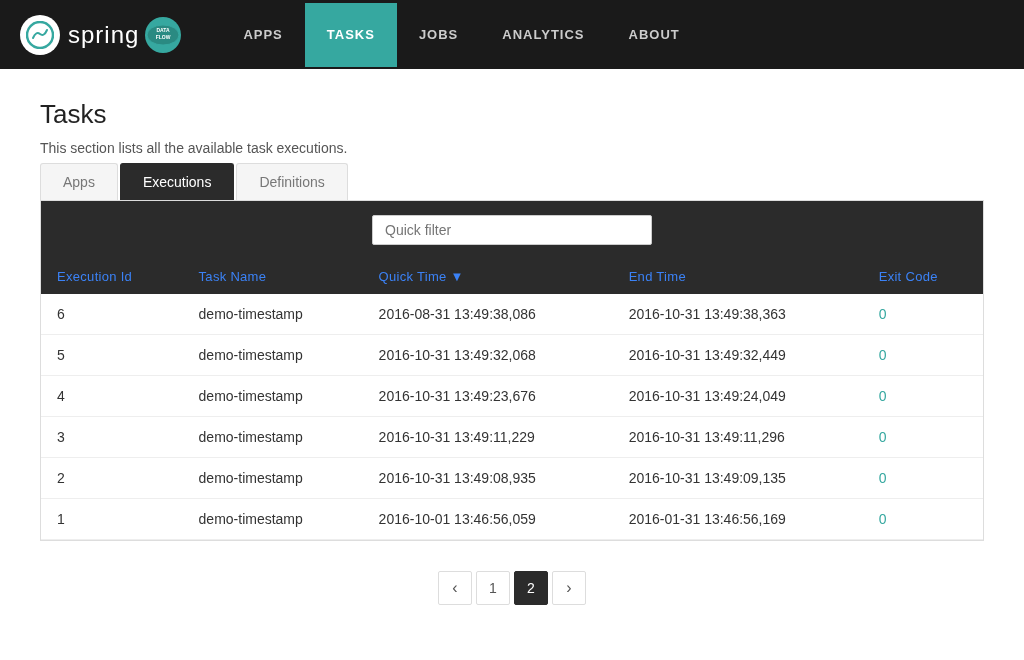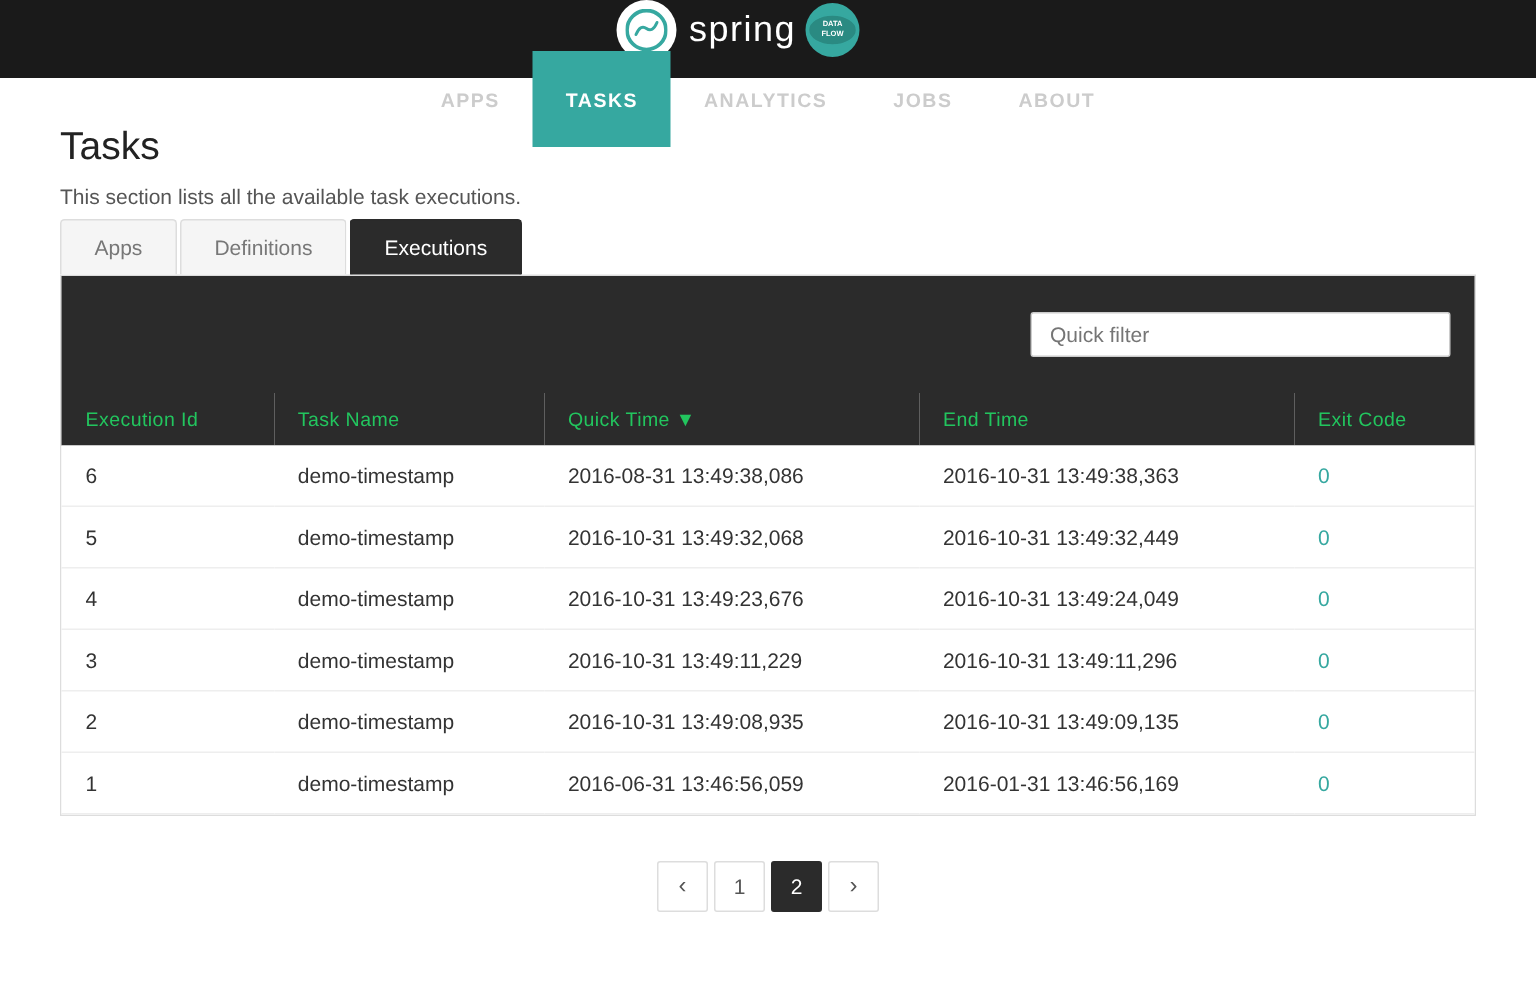--- a/index.html
+++ b/index.html
@@ -3,23 +3,22 @@
   <meta charset="utf-8">
   <style>
     * { box-sizing: border-box; margin: 0; padding: 0; }
     body { font-family: 'Helvetica Neue', Arial, sans-serif; background: #f5f5f5; color: #333; font-size: 14px; }
 
     
     nav {
       background: #1a1a1a;
       display: flex;
       align-items: center;
-      height: 52px;
+      height: 69px;
       padding: 0 20px;
-      flex-direction: column;
     }
     .nav-logo {
       display: flex;
       align-items: center;
       margin-right: 40px;
     }
     .nav-logo .logo-circle {
       width: 40px; height: 40px;
       border-radius: 50%;
       background: #fff;
@@ -92,43 +91,43 @@
     }
 
     
     .table-container {
       border: 1px solid #ddd;
       background: #fff;
     }
 
     .table-toolbar {
       background: #2b2b2b;
-      padding: 24px 16px;
-      display: flex;
-      justify-content: flex-end;
+      padding: 14px 16px;
+      display: flex;
+      justify-content: center;
       align-items: center;
     }
     .quick-filter-input {
       background: #fff;
       border: 1px solid #ccc;
       padding: 6px 12px;
       font-size: 14px;
       width: 280px;
       color: #999;
       outline: none;
       border-radius: 2px;
     }
 
     table {
       width: 100%;
       border-collapse: collapse;
     }
     thead tr {
       background: #2b2b2b;
-      color: #22c55e;
+      color: #3b82f6;
     }
     thead th {
       padding: 10px 16px;
       text-align: left;
       font-weight: 400;
       font-size: 13px;
       letter-spacing: 0.3px;
     }
     thead th.sortable { cursor: pointer; }
 
@@ -187,39 +186,39 @@
     </div>
   </div>
   <ul class="nav-links">
     <li>
         <a href="#">APPS</a>
       </li>
     <li class="active">
         <a href="#">TASKS</a>
       </li>
     <li>
+        <a href="#">JOBS</a>
+      </li>
+    <li>
         <a href="#">ANALYTICS</a>
-      </li>
-    <li>
-        <a href="#">JOBS</a>
       </li>
     <li>
         <a href="#">ABOUT</a>
       </li>
   </ul>
 </nav>
 
 <div class="page">
   <h1 class="page-title">Tasks</h1>
   <p class="page-desc">This section lists all the available task executions.</p>
 
   <div class="tabs">
     <div class="tab">Apps</div>
+    <div class="tab active">Executions</div>
     <div class="tab">Definitions</div>
-    <div class="tab active">Executions</div>
   </div>
 
   <div class="table-container">
     <div class="table-toolbar">
       <input class="quick-filter-input" type="text" placeholder="Quick filter" style="">
     </div>
 
     <table>
       <thead>
         <tr>
@@ -263,21 +262,21 @@
           <tr>
       <td>2</td>
       <td>demo-timestamp</td>
       <td>2016-10-31 13:49:08,935</td>
       <td>2016-10-31 13:49:09,135</td>
       <td><a href="#" class="exit-code-link">0</a></td>
     </tr>
           <tr>
       <td>1</td>
       <td>demo-timestamp</td>
-      <td>2016-06-31 13:46:56,059</td>
+      <td>2016-10-01 13:46:56,059</td>
       <td>2016-01-31 13:46:56,169</td>
       <td><a href="#" class="exit-code-link">0</a></td>
     </tr>
         </tbody>
     </table>
   </div>
 
   <div class="pagination">
     <a href="#" class="page-btn arrow">‹</a>
     <a href="#" class="page-btn">1</a>

